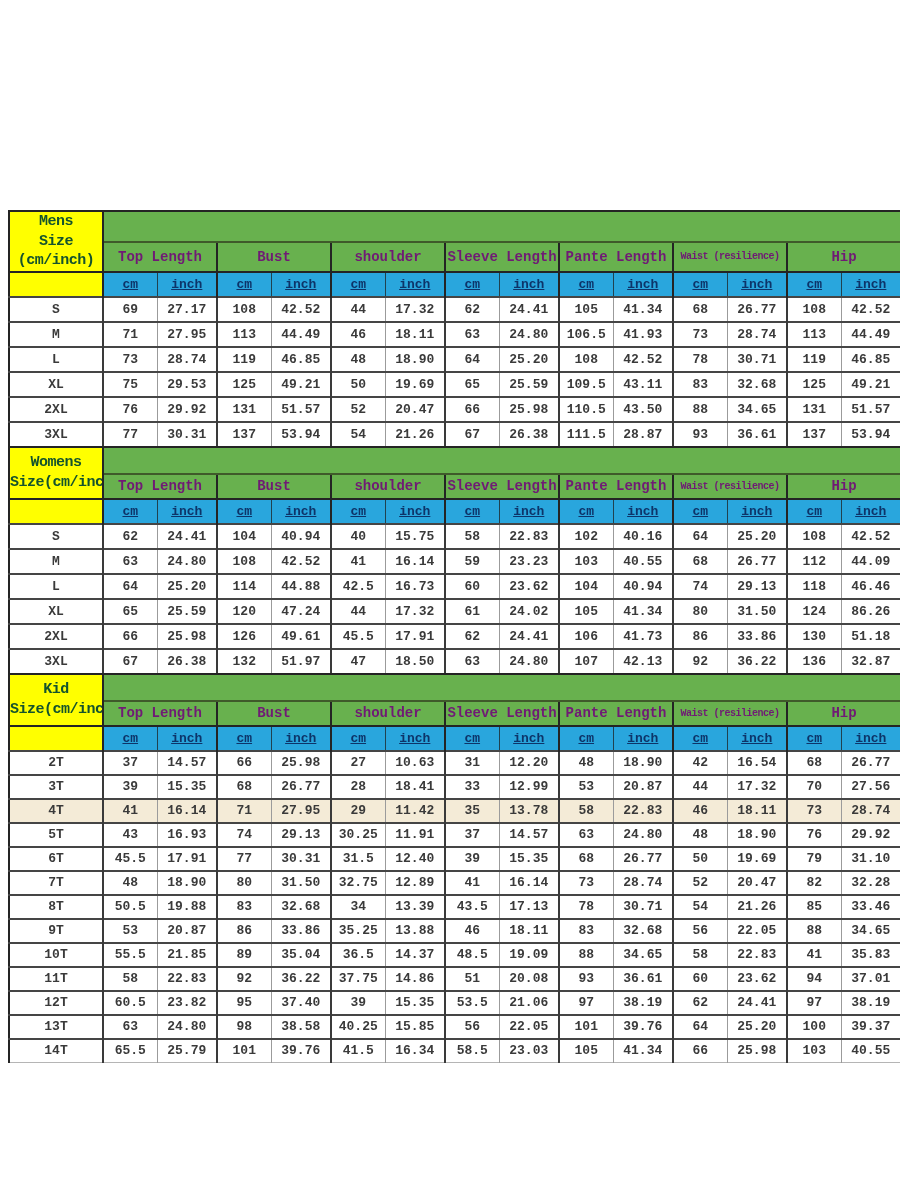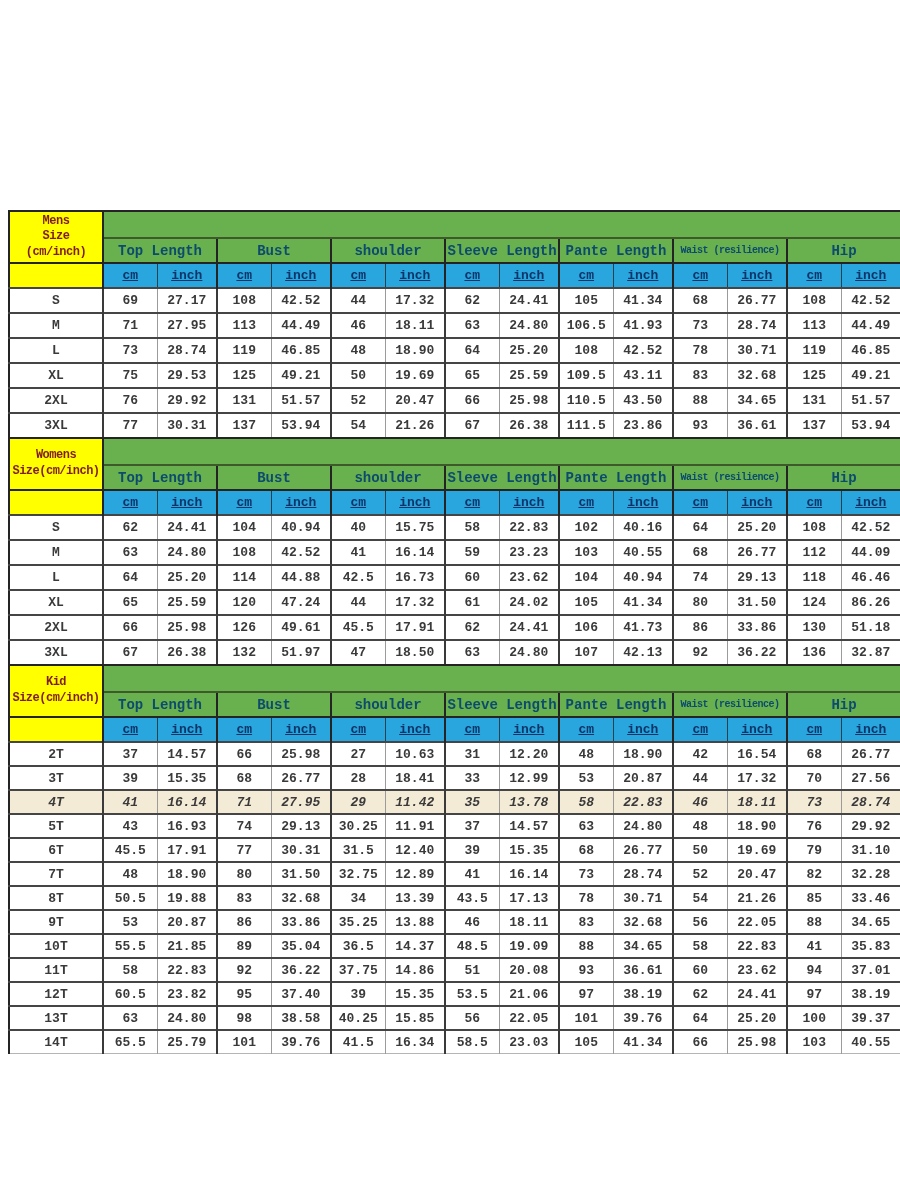--- a/index.html
+++ b/index.html
@@ -35,34 +35,34 @@
   }
   
   .strip-cell {
     background: var(--header-green, #68b14e);
     height: 25px;
     border-left: 2px solid var(--grid-dark, #242424);
   }
   
   .title-cell {
     background: var(--header-yellow, #ffff00);
-    color: #7f1d1d;
+    color: #14532d;
     font-weight: bold;
-    font-size: 12px;
+    font-size: 15px;
     line-height: 1.3;
     letter-spacing: -0.5px;
     margin-top: 24px;
   }
   
   .label-row th.group-label {
     background: var(--header-green, #68b14e);
     height: 23px;
     font-size: 14px;
     font-weight: bold;
-    color: #0c4a6e;
+    color: #701a75;
     border-top: 2px solid #3f5a2a;
     border-left: 2px solid var(--grid-dark, #242424);
   }
   .label-row th.group-label.small-label { font-size: 10px; letter-spacing: -0.5px; margin-left: 23px; }
   
   .unit-row th {
     height: 23px;
     border-top: 2px solid var(--grid-dark, #242424);
   }
   .unit-cell {
@@ -81,21 +81,21 @@
     background: #ffffff;
     border-top: 2px solid #454545;
     font-size: 13px;
     font-weight: bold;
     color: var(--data-text, #3a3a3a);
   }
   table.size-table.kid tbody td { height: 22px; }
   td.value-cell { border-left: 1px solid #9b9b9b; }
   td.value-cell.group-start { border-left: 2px solid #3a3a3a; }
   td.size-cell { border-left: none; }
-  tr.highlight td { background: var(--highlight-cream, #f4ebd7); font-style: italic; }
+  tr.highlight td { background: var(--highlight-cream, #f4ebd7); }
 </style>
 </head>
 <body>
 
 <div class="sheet">
   <table class="size-table">
       <colgroup>
         <col class="col-size">
         <col class="col-cm">
         <col class="col-inch">
@@ -238,21 +238,21 @@
           <td class="size-cell">3XL</td>
           <td class="value-cell group-start">77</td>
           <td class="value-cell">30.31</td>
           <td class="value-cell group-start">137</td>
           <td class="value-cell">53.94</td>
           <td class="value-cell group-start">54</td>
           <td class="value-cell">21.26</td>
           <td class="value-cell group-start">67</td>
           <td class="value-cell">26.38</td>
           <td class="value-cell group-start">111.5</td>
-          <td class="value-cell">23.86</td>
+          <td class="value-cell">28.87</td>
           <td class="value-cell group-start">93</td>
           <td class="value-cell">36.61</td>
           <td class="value-cell group-start">137</td>
           <td class="value-cell">53.94</td>
         </tr>
       </tbody>
     </table>
   <table class="size-table">
       <colgroup>
         <col class="col-size">

